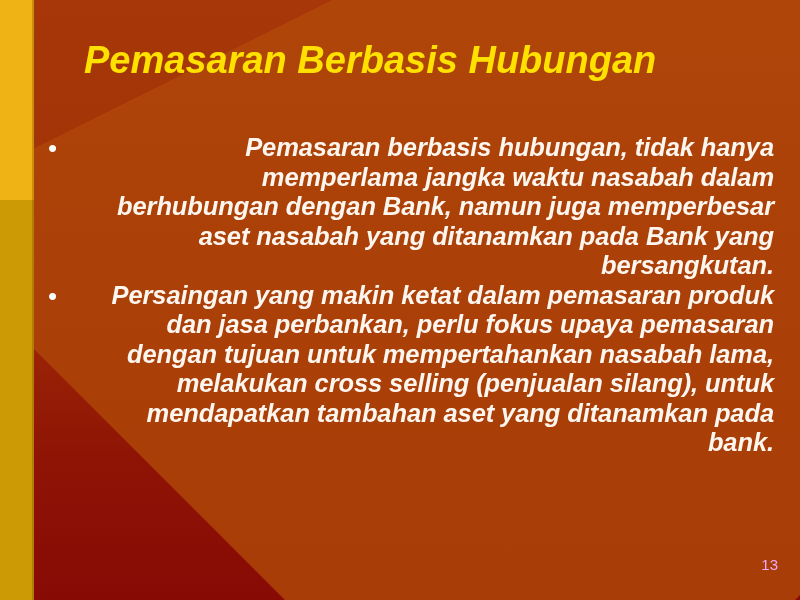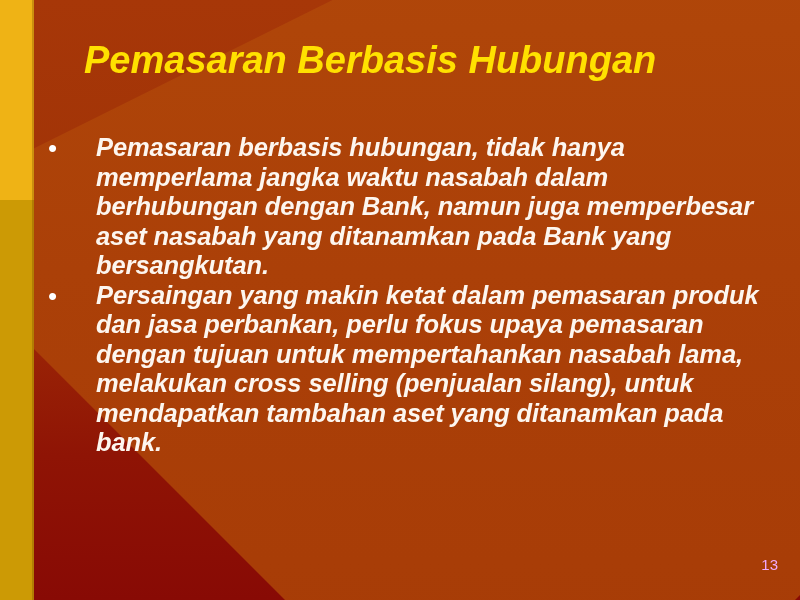--- a/index.html
+++ b/index.html
@@ -125,20 +125,21 @@
   }
 
   .bullet-text {
     display: block;
     font-size: 25.5px;
     line-height: 29.5px;
     font-weight: bold;
     font-style: italic;
     color: #fdf6ef;
     letter-spacing: -0.1px;
+    text-align: right;
   }
 
   .slide-number {
     position: absolute;
     right: 22px;
     bottom: 27px;
     font-size: 15px;
     line-height: 17px;
     color: #f0abfc;
     font-weight: normal;

